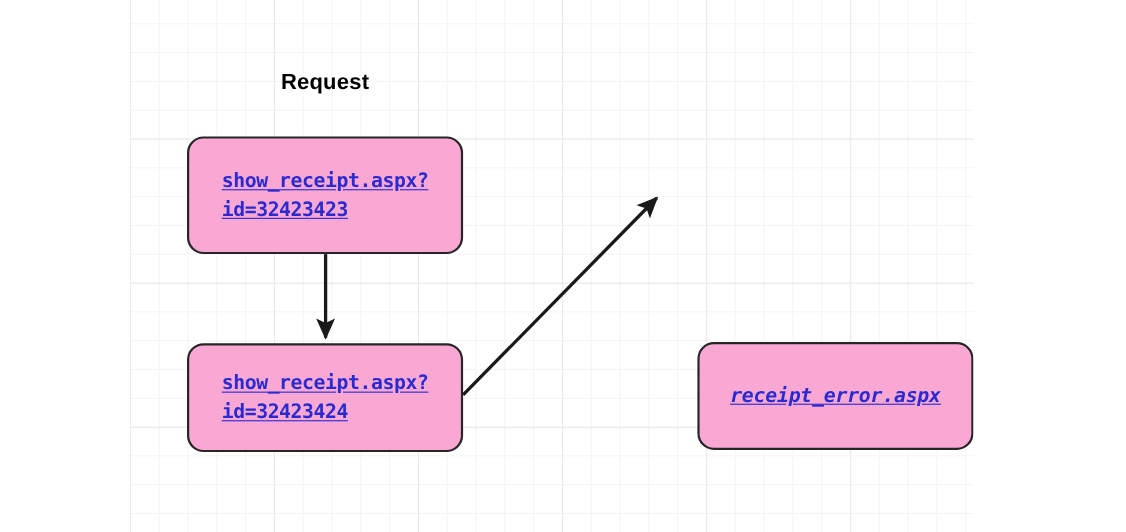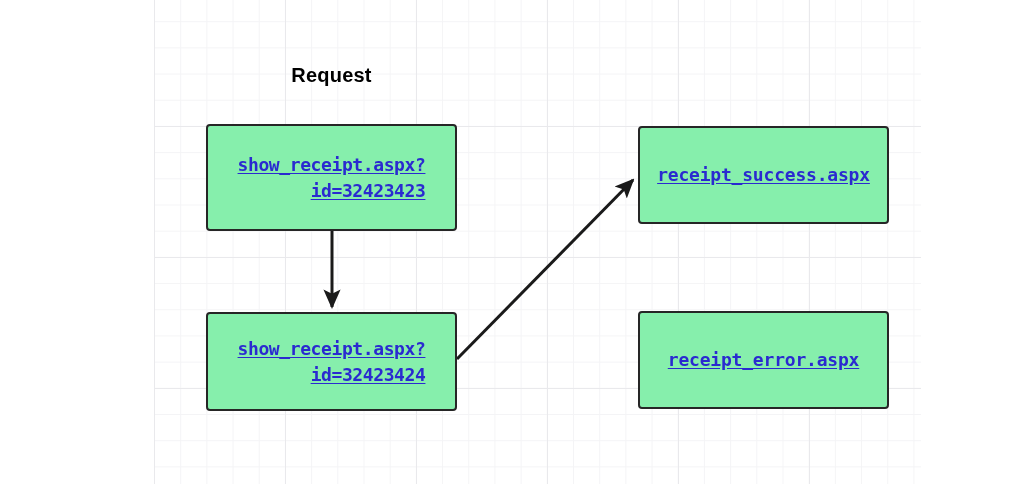--- a/index.html
+++ b/index.html
@@ -7,21 +7,20 @@
     padding: 0;
     background: #ffffff;
   }
   #canvas {
     position: relative;
     width: 885px;
     height: 484px;
     background: #ffffff;
     overflow: hidden;
     font-family: "Liberation Sans", sans-serif;
-    margin-left: 36px;
   }
 
   
   #grid {
     position: absolute;
     left: 118px;
     top: 0px;
     width: 788px;
     height: 484px;
     background-color: #ffffff;
@@ -49,43 +48,43 @@
     text-align: center;
     white-space: nowrap;
   }
   #header-request  { left: 170px; top: 64px; width: 251px; }
   #header-response { left: 602px; top: 64px; width: 251px; }
 
   
   .node {
     position: absolute;
     box-sizing: border-box;
-    background: #86efac;
+    background: #f9a8d4;
     border: 2.5px solid #262626;
-    border-radius: 4px;
+    border-radius: 15px;
     display: flex;
     align-items: center;
     justify-content: center;
-    text-align: right;
+    text-align: left;
   }
   .node-label {
     font-family: "DejaVu Sans Mono", monospace;
     font-size: 18px;
     font-weight: bold;
     color: #2a2ad0;
     text-decoration: underline;
     text-underline-offset: 2px;
     line-height: 1.42;
     white-space: pre-line;
     letter-spacing: -0.4px;
   }
   #node-req-1 { left: 170px; top: 124px; width: 251px; height: 107px; }
   #node-req-2 { left: 170px; top: 312px; width: 251px; height: 99px;  }
   #node-res-1 { left: 602px; top: 126px; width: 251px; height: 98px;  }
-  #node-res-2 { left: 602px; top: 311px; width: 251px; height: 98px;  }
+  #node-res-2 { left: 634px; top: 311px; width: 251px; height: 98px; font-style: italic;  }
 
   #node-res-1 .node-label,
   #node-res-2 .node-label { font-size: 18px; letter-spacing: -0.2px; }
 
   
   #arrows {
     position: absolute;
     left: 0; top: 0;
     width: 1024px; height: 484px;
     pointer-events: none;
@@ -116,21 +115,18 @@
   <div class="node" id="node-req-1">
     <span class="node-label">show_receipt.aspx?
 id=32423423</span>
   </div>
 
   <div class="node" id="node-req-2">
     <span class="node-label">show_receipt.aspx?
 id=32423424</span>
   </div>
 
-  <div class="node" id="node-res-1">
-    <span class="node-label">receipt_success.aspx</span>
-  </div>
 
   <div class="node" id="node-res-2">
     <span class="node-label">receipt_error.aspx</span>
   </div>
 
 </div>
 
 </body></html>

